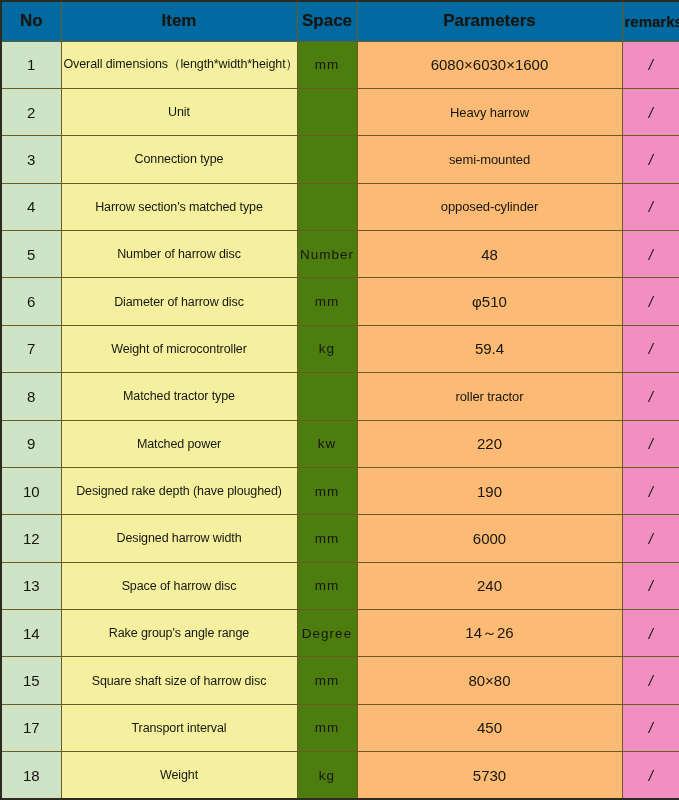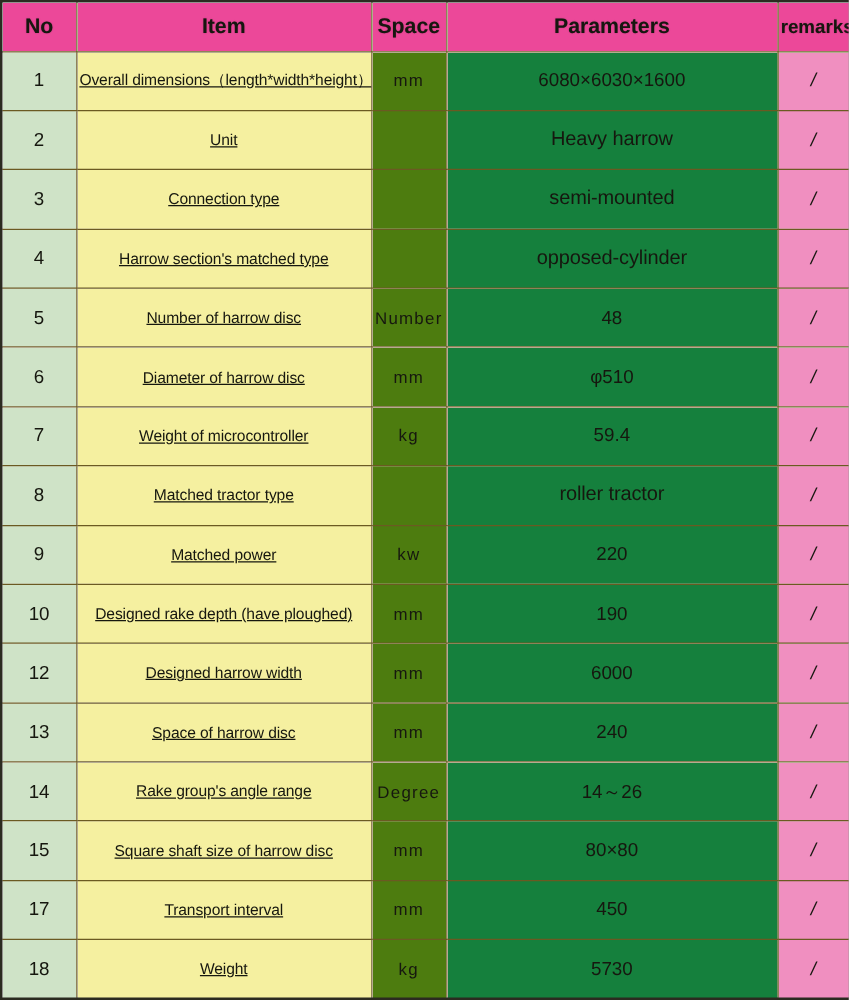--- a/index.html
+++ b/index.html
@@ -36,21 +36,21 @@
     text-align: center;
     vertical-align: middle;
     color: #16170f;
     overflow: hidden;
     white-space: nowrap;
   }
 
   
   thead tr { height: 40px; }
   thead th {
-    background: #ec4899;
+    background: #0369a1;
     color: #0a0a0a;
     font-weight: bold;
     font-size: 17px;
     border: 1px solid #2b2b20;
     border-top: none;
     text-shadow: 0 0 1px rgba(0,0,0,0.35);
   }
   thead th.h-remarks { font-size: 15px; }
 
   
@@ -59,33 +59,32 @@
   td.cell-no {
     background: #cfe3c7;
     font-size: 15px;
     border-left: none;
     border-color: #3a3a2a;
   }
   td.cell-item {
     background: #f5f0a0;
     font-size: 12.5px;
     letter-spacing: -0.1px;
-    text-decoration: underline;
   }
   td.cell-unit {
     background: #4d7c0f;
     font-size: 13.5px;
     letter-spacing: 1px;
   }
   td.cell-param {
-    background: #15803d;
+    background: #fdba74;
     font-size: 15px;
   }
   td.cell-param.param-small {
-    font-size: 16px;
+    font-size: 13px;
     letter-spacing: -0.1px;
   }
   td.cell-remarks {
     background: #f08fc0;
     font-size: 15px;
     font-style: italic;
     border-right: none;
     border-color: #3a3a2a;
   }
 

